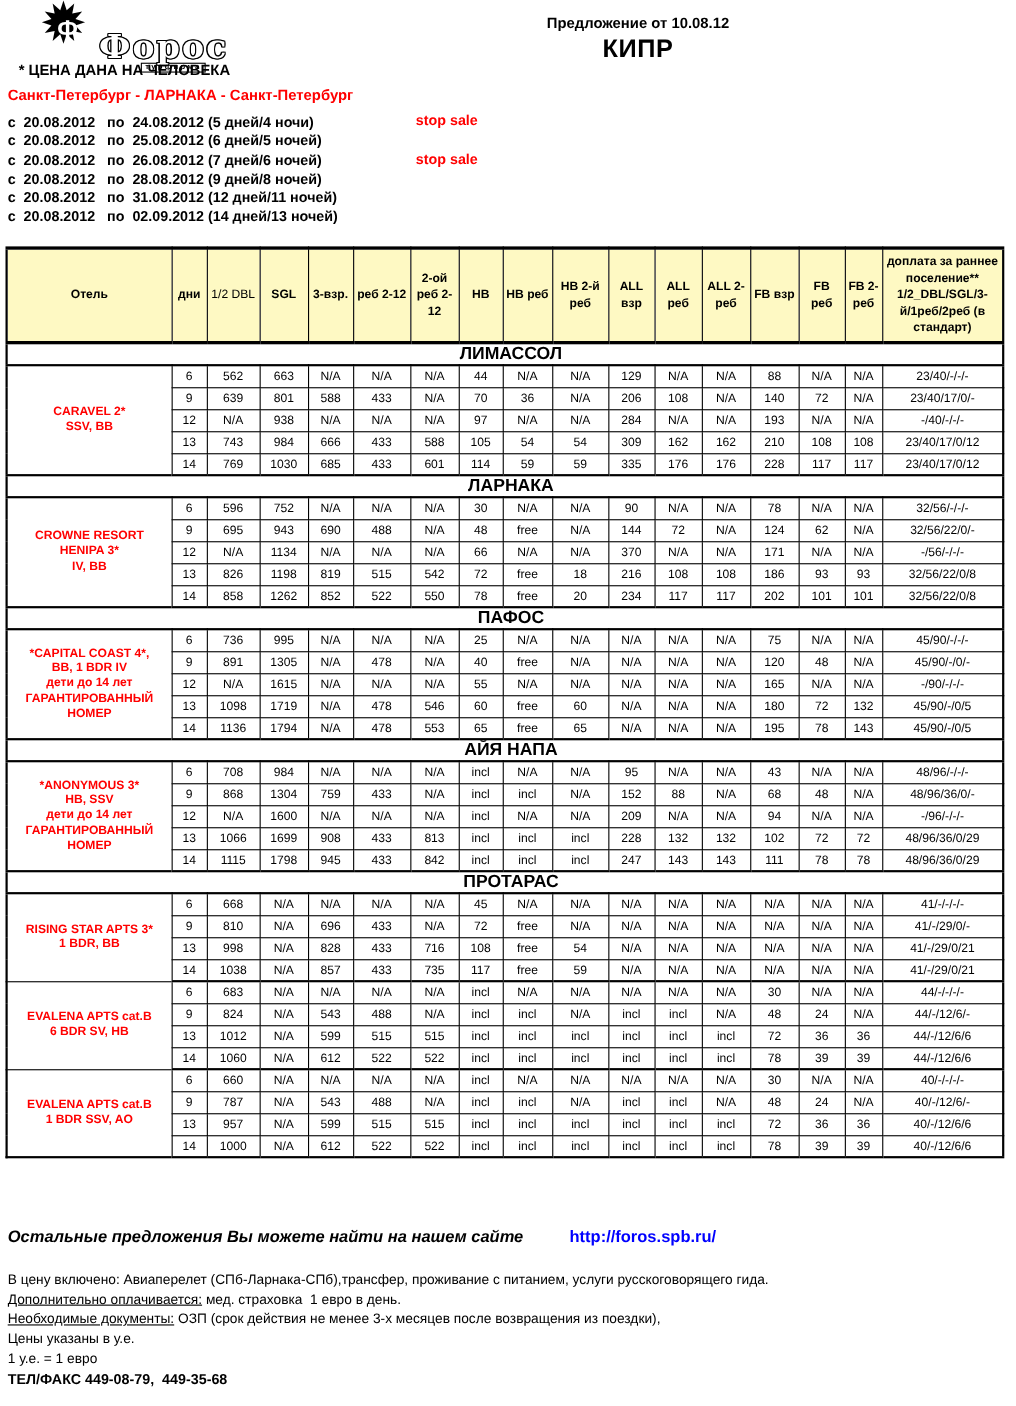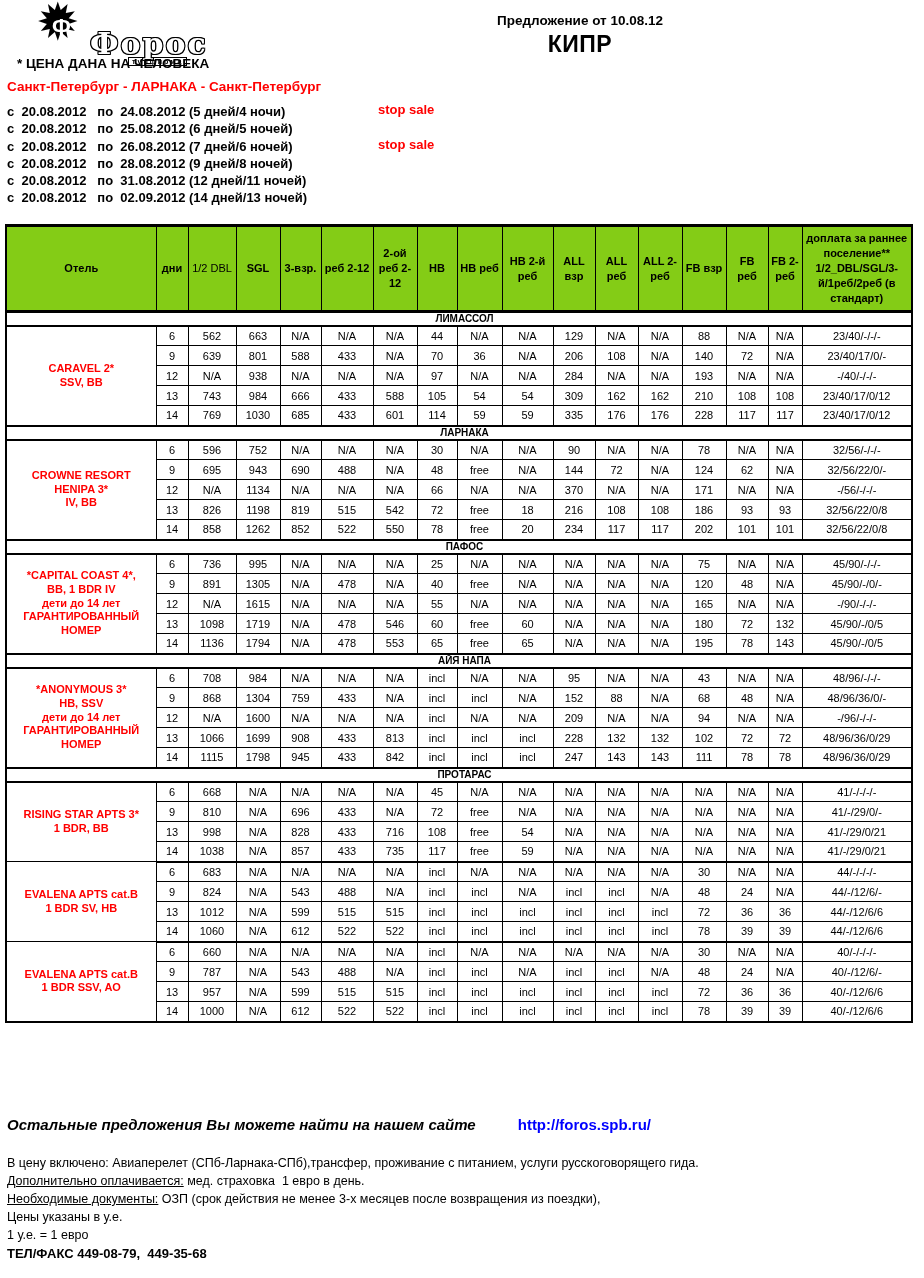--- a/index.html
+++ b/index.html
@@ -26,25 +26,25 @@
 
   .dates-list { position:absolute; top:102px; left:7px; width:600px; }
   .date-row { position:relative; height:17.3px; }
   .date-text { font-size:13px; font-weight:bold; white-space:pre; }
   .stop-sale { position:absolute; left:371px; top:0; font-size:13px; font-weight:bold; color:#ff0000;text-align:right; }
 
   
   table.price { position:absolute; top:224px; left:5px; border-collapse:collapse; table-layout:fixed; width:906px;
     border:2px solid #000; border-top:3px solid #000; }
   table.price th, table.price td { border:1px solid #000; text-align:center; vertical-align:middle; overflow:hidden; }
-  table.price thead th { background:#84cc16; font-size:11px; font-weight:bold; height:86px; padding:1px 2px;
+  table.price thead th { background:#fef9c3; font-size:11px; font-weight:bold; height:86px; padding:1px 2px;
     border-bottom:3px solid #000; line-height:1.35; }
   table.price thead th.th-light { font-weight:normal; }
   table.price td { font-size:11px; height:20px; padding:0 1px; background:#fff; }
-  tr.city-row td { font-size:10px; font-weight:bold; height:14px; border-top:2px solid #000; border-bottom:2px solid #000;padding-left:12px; }
+  tr.city-row td { font-size:16px; font-weight:bold; height:14px; border-top:2px solid #000; border-bottom:2px solid #000;padding-left:12px; }
   td.hotel-cell { font-size:12.5px; font-weight:bold; color:#ff0000; line-height:1.25; border-bottom:2px solid #000; }
   tr.group-end td { border-bottom:2px solid #000; }
   td.c-dni { font-size:12px; }
   td.c-dbl { font-size:15px; }
   td.c-dop { font-size:11px; }
 
   
   .footer { position:absolute; top:1116px; left:7px; width:910px; }
   .site-line { font-size:15px; font-weight:bold; font-style:italic; margin-bottom:21px; }
   .site-url { color:#0000ff; font-style:normal; margin-left:6px; text-decoration:none;padding-left:36px; }
@@ -597,21 +597,21 @@
           <td>N/A</td>
           <td>N/A</td>
           <td>N/A</td>
           <td>N/A</td>
           <td>N/A</td>
           <td class="c-dop">41/-/29/0/21</td>
         </tr>
         <tr>
           <td class="hotel-cell" rowspan="4">
             <div>EVALENA APTS cat.B</div>
-            <div>1  BDR SV, HB</div>
+            <div>6  BDR SV, HB</div>
           </td>
           <td class="c-dni">6</td>
           <td class="c-dbl">683</td>
           <td>N/A</td>
           <td>N/A</td>
           <td>N/A</td>
           <td>N/A</td>
           <td>incl</td>
           <td>N/A</td>
           <td>N/A</td>

